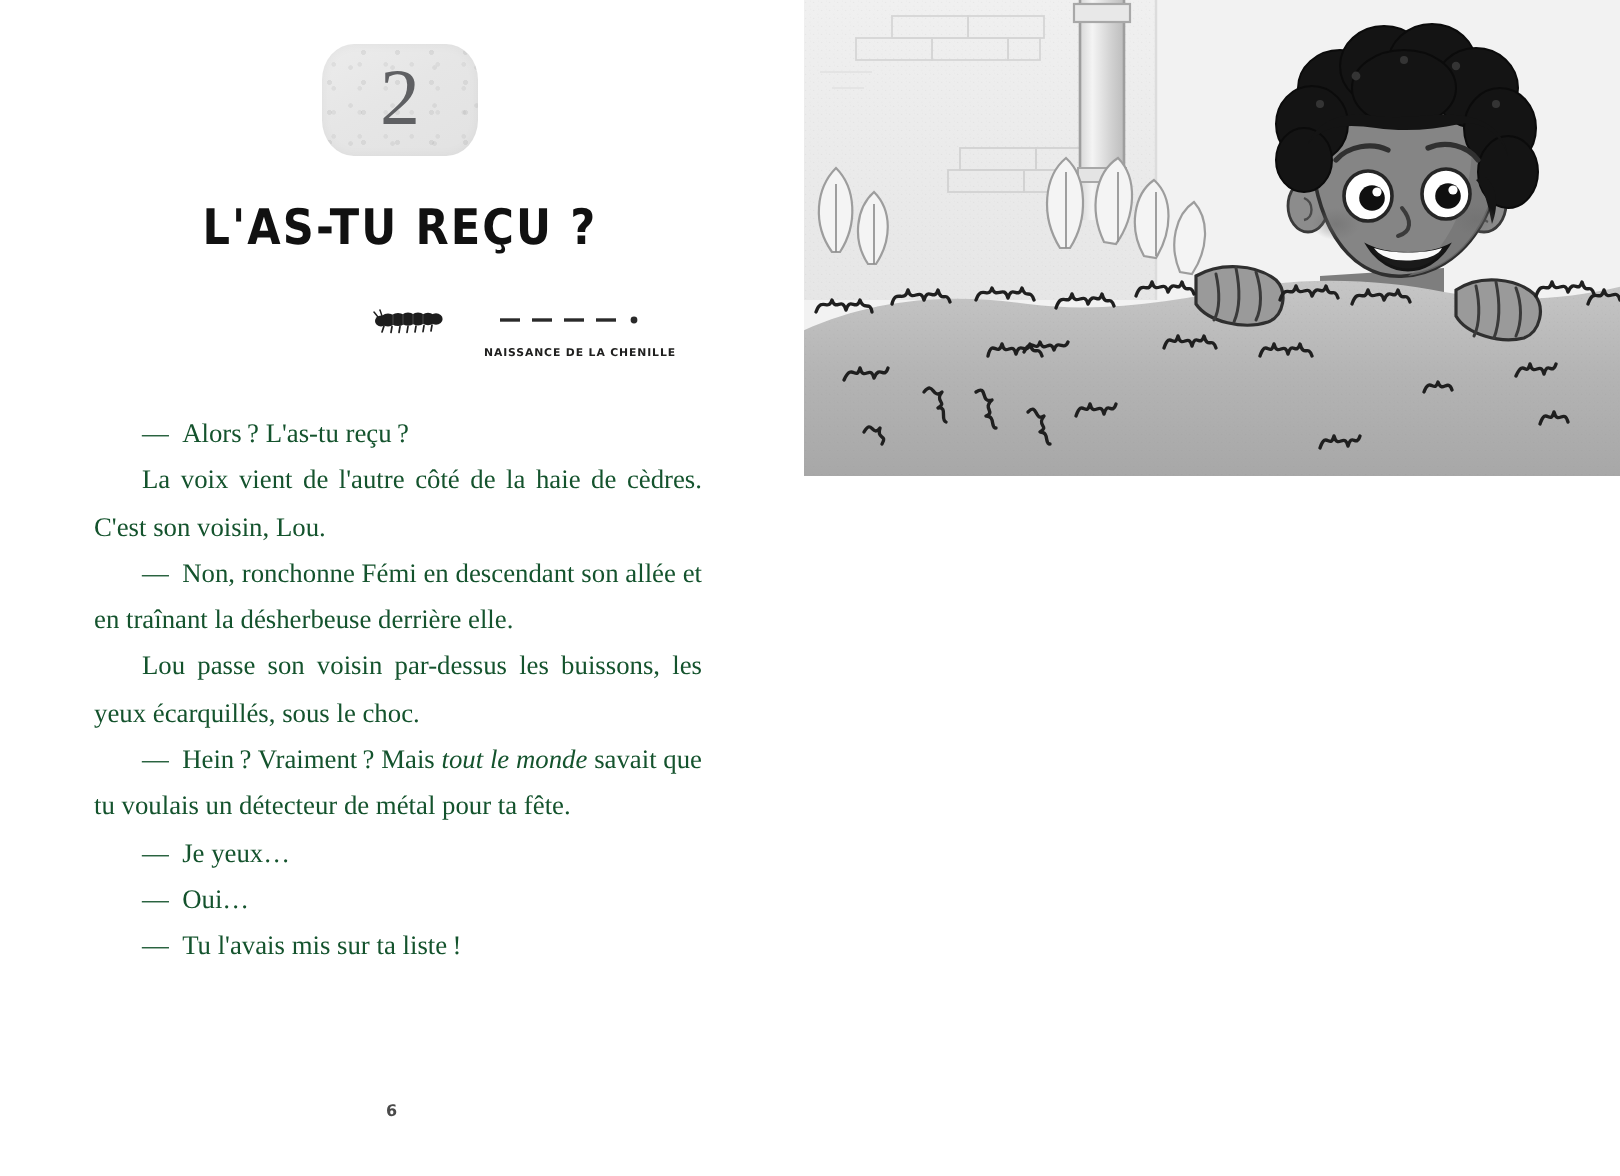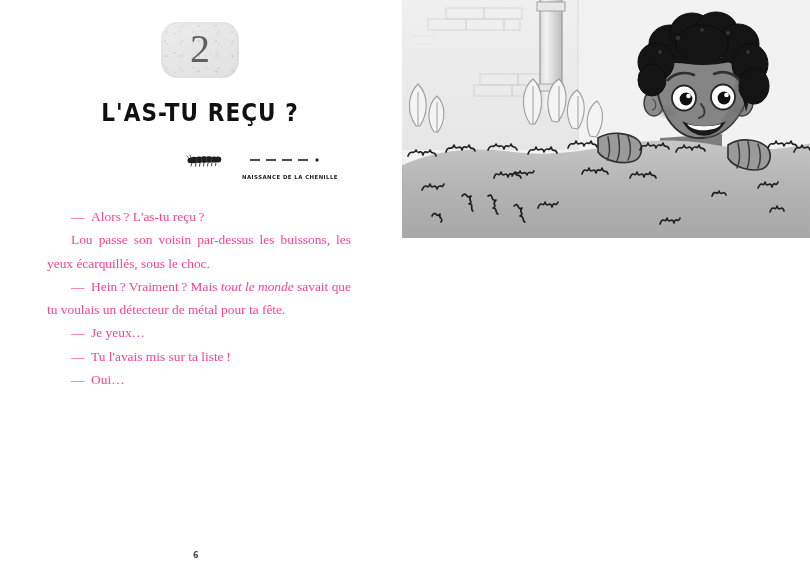--- a/index.html
+++ b/index.html
@@ -119,21 +119,21 @@
     color: #20201f;
     white-space: nowrap;
   }
 
   
   .col-text {
     position: absolute;
     font-family: "Liberation Serif", serif;
     font-size: 13.4px;
     line-height: 23.3px;
-    color: #ec4899;
+    color: #14532d;
     text-align: justify;
     text-justify: inter-word;
   }
   #left-body {
     left: 47px;
     top: 205px;
     width: 304px;
   }
   .col-text p {
     margin: 0;
@@ -227,25 +227,27 @@
           <line x1="100" y1="8" x2="120" y2="8"></line>
         </g>
         <circle cx="138" cy="8" r="3.4" fill="#2a2a2a"></circle>
       </svg>
 
       <div class="caption-stage">NAISSANCE DE LA CHENILLE</div>
     </div>
 
     <div class="col-text" id="left-body">
       <p>— Alors ? L'as-tu reçu ?</p>
+      <p>La voix vient de l'autre côté de la haie de cèdres. C'est son voisin, Lou.</p>
+      <p>— Non, ronchonne Fémi en descendant son allée et en traînant la désherbeuse derrière elle.</p>
       <p>Lou passe son voisin par-dessus les buissons, les yeux écarquillés, sous le choc.</p>
       <p>— Hein ? Vraiment ? Mais <em>tout le monde</em> savait que tu voulais un détecteur de métal pour ta fête.</p>
       <p>— Je yeux…</p>
+      <p>— Oui…</p>
       <p>— Tu l'avais mis sur ta liste !</p>
-      <p>— Oui…</p>
     </div>
 
     <div class="page-number" id="pagenum-left">6</div>
   </div>
 
   <div id="page-right">
 
     <div id="illustration">
       <svg width="408" height="238" viewBox="0 0 408 238">
         <defs>

